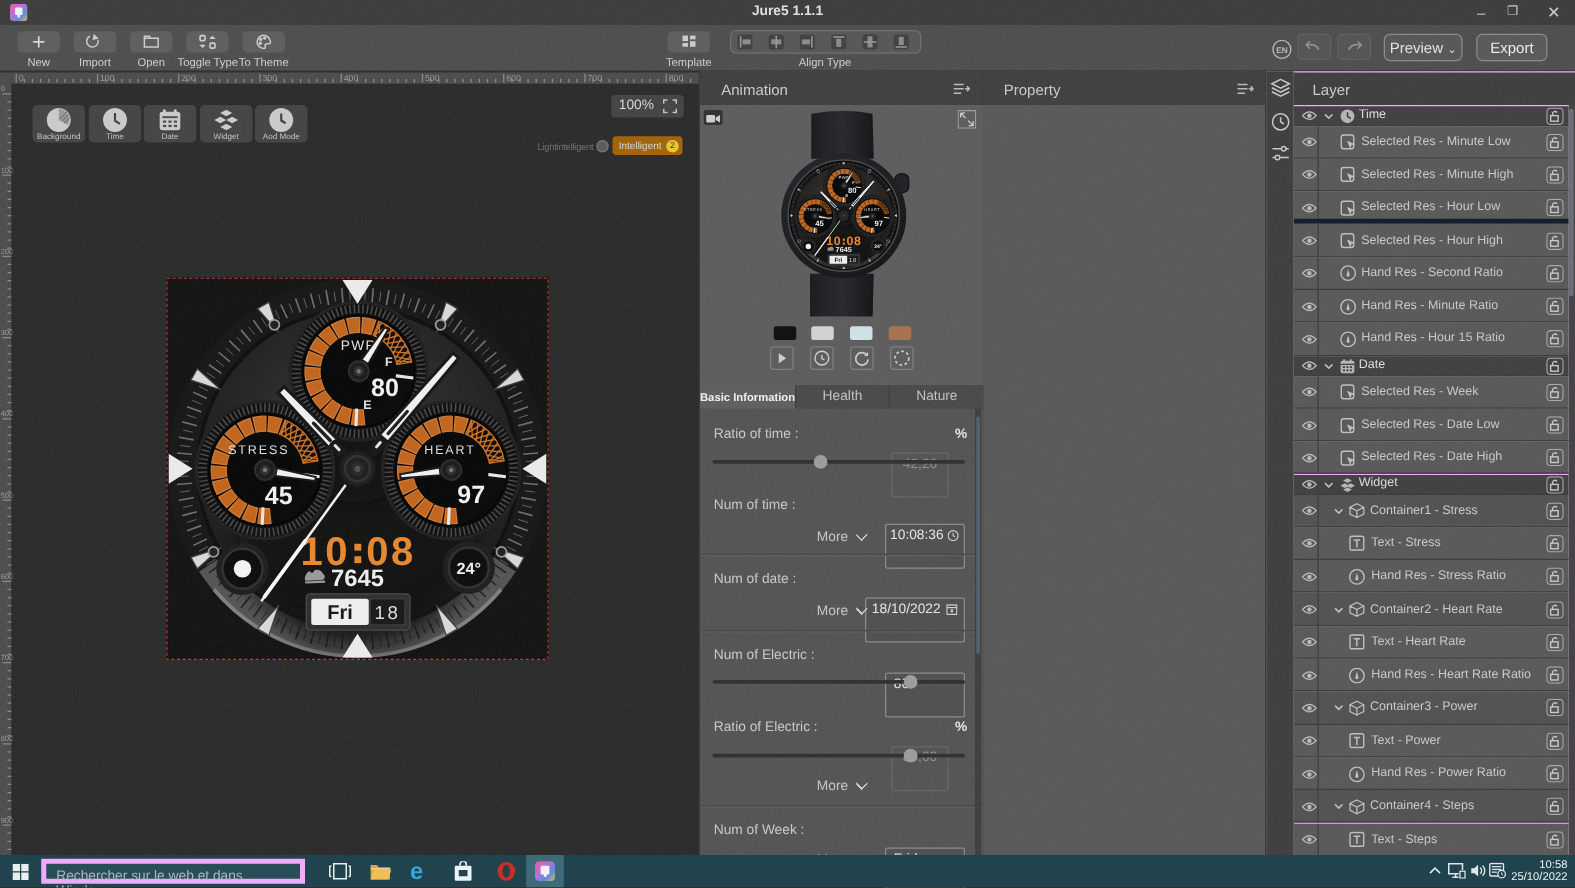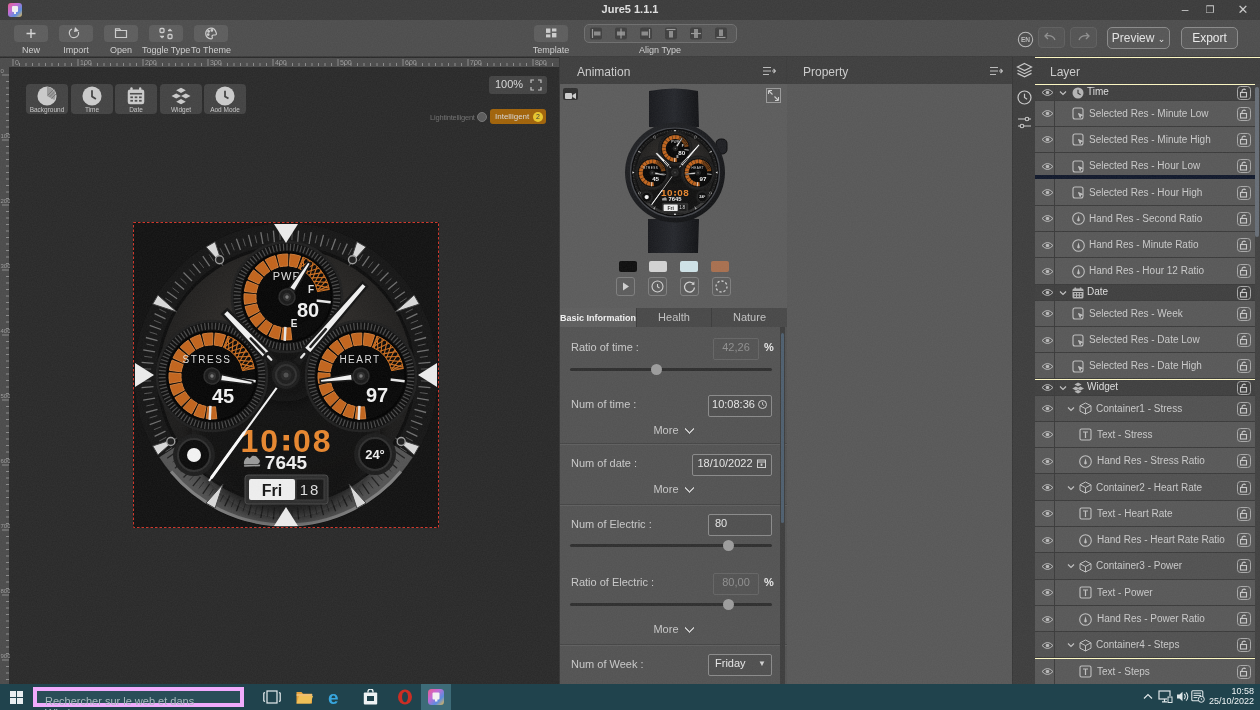--- a/index.html
+++ b/index.html
@@ -28,35 +28,35 @@
   .cbtn .lb { position:absolute; top:21.5px; width:100%; text-align:center; color:#c6c6c6; font-size:6.5px; }
 
   
   #mid { position:absolute; left:560px; top:57px; width:453px; height:627px; background:#565656; }
   #midhead { position:absolute; left:0; top:0; width:453px; height:27px; background:#3d3d3d; }
   #middiv { position:absolute; left:226px; top:0; width:1px; height:627px; background:#3a3a3a; }
   .phead { position:absolute; top:1px; height:26px; background:#3d3d3d; color:#cccccc; font-size:12px; }
   #animbody { position:absolute; left:0; top:27px; width:227px; height:243px; background:#5b5b5b; }
   #formarea { position:absolute; left:0; top:270px; width:227px; height:357px; background:#525252; }
   .flabel { position:absolute; left:11px; color:#c9c9c9; font-size:11px; }
-  .finput { position:absolute; height:22px; border-radius:2px; font-size:11px; color:#e6e6e6; text-align:center; line-height:17px; }
+  .finput { position:absolute; height:36px; border-radius:2px; font-size:11px; color:#e6e6e6; text-align:center; line-height:17px;margin-top:24px; }
   .finput.dis { left:153px; width:46px; border:1px solid #646464; }
   .finput.lit { border:1px solid #8a8a8a; background:#4e4e4e; }
   .fpct { position:absolute; left:204px; color:#e8e8e8; font-size:11px; font-weight:bold; }
   .ftrack { position:absolute; left:10px; width:202px; height:3px; background:#2d2d2d; border-radius:2px; }
   .fthumb { position:absolute; width:11px; height:11px; border-radius:50%; background:#9c9c9c; }
   .fmore { position:absolute; left:0; width:227px; text-align:center; color:#c6c6c6; font-size:11px; }
   .fmore .chev { display:inline-block; width:9px; height:6px; margin-left:3px;
     background:linear-gradient(45deg, transparent 42%, #c6c6c6 42%, #c6c6c6 58%, transparent 58%) left bottom/55% 100% no-repeat,
                linear-gradient(-45deg, transparent 42%, #c6c6c6 42%, #c6c6c6 58%, transparent 58%) right bottom/55% 100% no-repeat; }
   .fdiv { position:absolute; left:0; width:227px; height:1px; background:#444444; box-shadow:0 1px 0 #5e5e5e; }
   #propbody { position:absolute; left:227px; top:27px; width:226px; height:600px; background:#575757; }
 
   
-  #right { position:absolute; left:1013px; top:57px; width:247px; height:627px; background:#fef9c3; }
+  #right { position:absolute; left:1013px; top:57px; width:247px; height:627px; background:#f0abfc; }
   #rstrip { position:absolute; left:0; top:0; width:22px; height:627px; background:#3c3c3c; }
   #rhead { position:absolute; left:22px; top:1px; width:225px; height:26px; background:#3c3c3c; color:#cccccc; font-size:12px; }
 
   
   #taskbar { position:absolute; left:0; top:684px; width:1260px; height:26px; background:#20434d; }
 </style>
 </head>
 <body>
 <svg width="0" height="0" style="position:absolute">
 <defs>
@@ -1174,21 +1174,21 @@
         <div style="position:absolute;left:0;top:174.3px;width:220px;height:26.3px;background:#575757;border-bottom:1px solid #393939">
           <svg width="13" height="9" viewBox="0 0 13 9" style="position:absolute;left:6px;top:8.7px">
             <path d="M1 4.5 Q6.5 -1.5 12 4.5 Q6.5 10.5 1 4.5Z" fill="none" stroke="#b9b9b9" stroke-width="1"></path>
             <circle cx="6.5" cy="4.5" r="1.8" fill="#b9b9b9"></circle>
           </svg>
           <div style="position:absolute;left:19px;top:0;width:1px;height:100%;background:#3a3a3a"></div>
           <svg width="13" height="13" viewBox="0 0 13 13" style="position:absolute;left:37px;top:6.65px">
             <circle cx="6.5" cy="6.5" r="5.8" fill="none" stroke="#c0c0c0" stroke-width="1.1"></circle>
             <path d="M6.5 3.2 L7.6 7.4 a1.3 1.3 0 1 1-2.2 0 Z" fill="#c0c0c0"></path>
           </svg>
-          <div style="position:absolute;left:54px;top:7.2px;font-size:10px;color:#c9c9c9">Hand Res - Hour 12 Ratio</div>
+          <div style="position:absolute;left:54px;top:7.2px;font-size:10px;color:#c9c9c9">Hand Res - Hour 15 Ratio</div>
           <svg width="14" height="14" viewBox="0 0 14 14" style="position:absolute;right:4px;top:6.2px">
             <rect x="0.5" y="0.5" width="13" height="13" rx="3" fill="none" stroke="#a8a8a8" stroke-width="1"></rect>
             <rect x="3.5" y="6.5" width="6" height="4.5" fill="none" stroke="#c9c9c9" stroke-width="1.1"></rect>
             <path d="M5 6.5 V5 a2 2 0 0 1 3.6-1" fill="none" stroke="#c9c9c9" stroke-width="1.1"></path>
           </svg>
         </div>
         <div style="position:absolute;left:0;top:200.6px;width:220px;height:16px;background:#3e3e3e;border-bottom:1px solid #393939">
           <svg width="13" height="9" viewBox="0 0 13 9" style="position:absolute;left:6px;top:3.5px">
             <path d="M1 4.5 Q6.5 -1.5 12 4.5 Q6.5 10.5 1 4.5Z" fill="none" stroke="#b9b9b9" stroke-width="1"></path>
             <circle cx="6.5" cy="4.5" r="1.8" fill="#b9b9b9"></circle>

